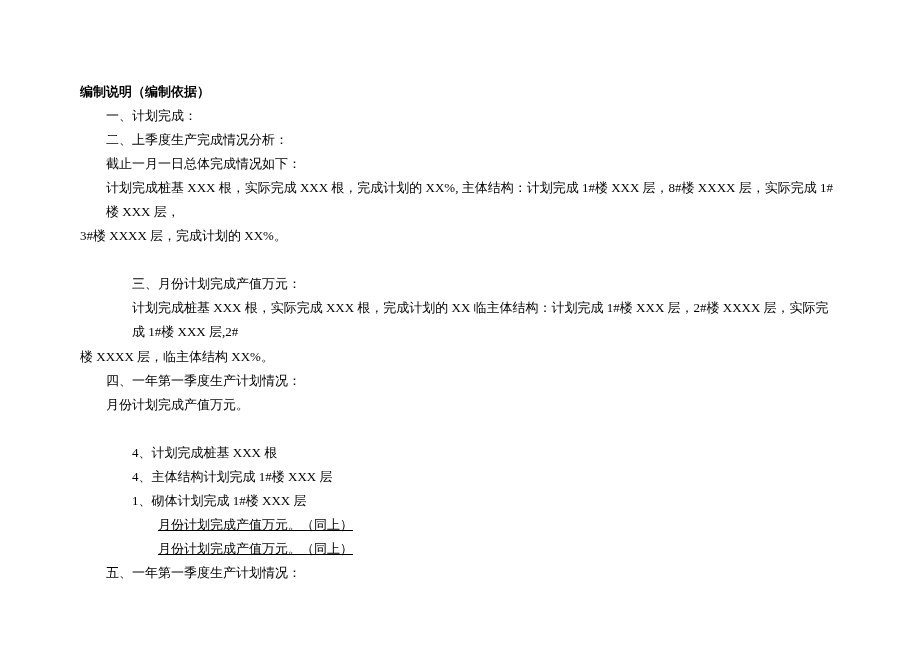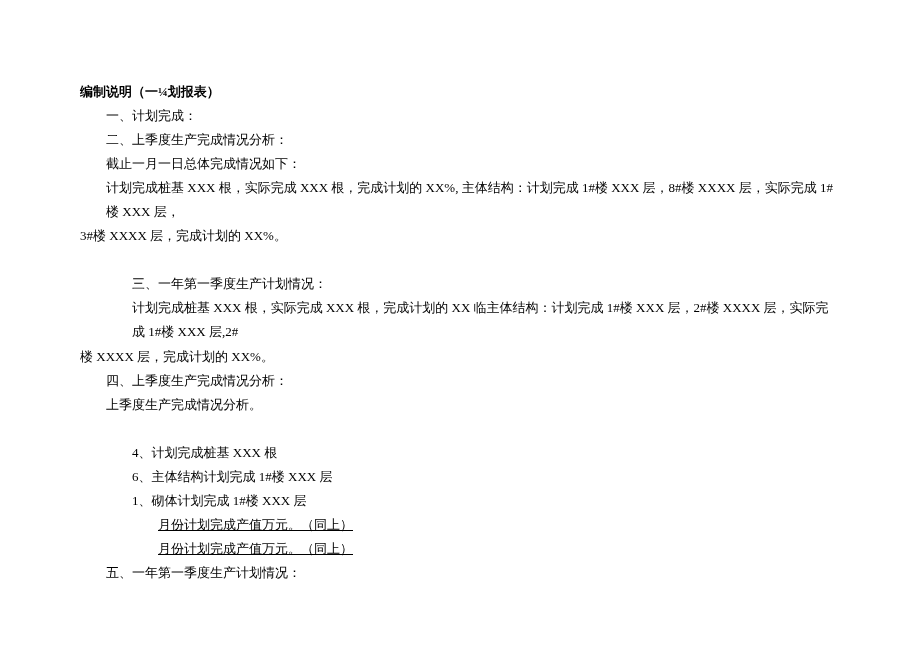--- a/index.html
+++ b/index.html
@@ -30,38 +30,38 @@
       padding-left: 6em;
       text-decoration: underline;
     }
     p {
       white-space: normal;
     }
   </style>
 </head>
 <body>
 
-<p class="doc-title">编制说明（一¼划报表）</p>
+<p class="doc-title">编制说明（编制依据）</p>
 
 <p class="indent-1">一、计划完成：</p>
 <p class="indent-1">二、上季度生产完成情况分析：</p>
 <p class="indent-1">截止一月一日总体完成情况如下：</p>
 <p class="indent-1">计划完成桩基 XXX 根，实际完成 XXX 根，完成计划的 XX%, 主体结构：计划完成 1#楼 XXX 层，8#楼 XXXX 层，实际完成 1#楼 XXX 层，</p>
 <p>3#楼 XXXX 层，完成计划的 XX%。</p>
 
 <p>&nbsp;</p>
 
-<p class="indent-2">三、一年第一季度生产计划情况：</p>
+<p class="indent-2">三、月份计划完成产值万元：</p>
 <p class="indent-2">计划完成桩基 XXX 根，实际完成 XXX 根，完成计划的 XX 临主体结构：计划完成 1#楼 XXX 层，2#楼 XXXX 层，实际完成 1#楼 XXX 层,2#</p>
-<p>楼 XXXX 层，完成计划的 XX%。</p>
+<p>楼 XXXX 层，临主体结构 XX%。</p>
 
-<p class="indent-1">四、上季度生产完成情况分析：</p>
-<p class="indent-1">上季度生产完成情况分析。</p>
+<p class="indent-1">四、一年第一季度生产计划情况：</p>
+<p class="indent-1">月份计划完成产值万元。</p>
 
 <p>&nbsp;</p>
 
 <p class="indent-2">4、计划完成桩基 XXX 根</p>
-<p class="indent-2">6、主体结构计划完成 1#楼 XXX 层</p>
+<p class="indent-2">4、主体结构计划完成 1#楼 XXX 层</p>
 <p class="indent-2">1、砌体计划完成 1#楼 XXX 层</p>
 <p class="indent-3">月份计划完成产值万元。（同上）</p>
 <p class="indent-3">月份计划完成产值万元。（同上）</p>
 
 <p class="indent-1">五、一年第一季度生产计划情况：</p>
 
 </body></html>

